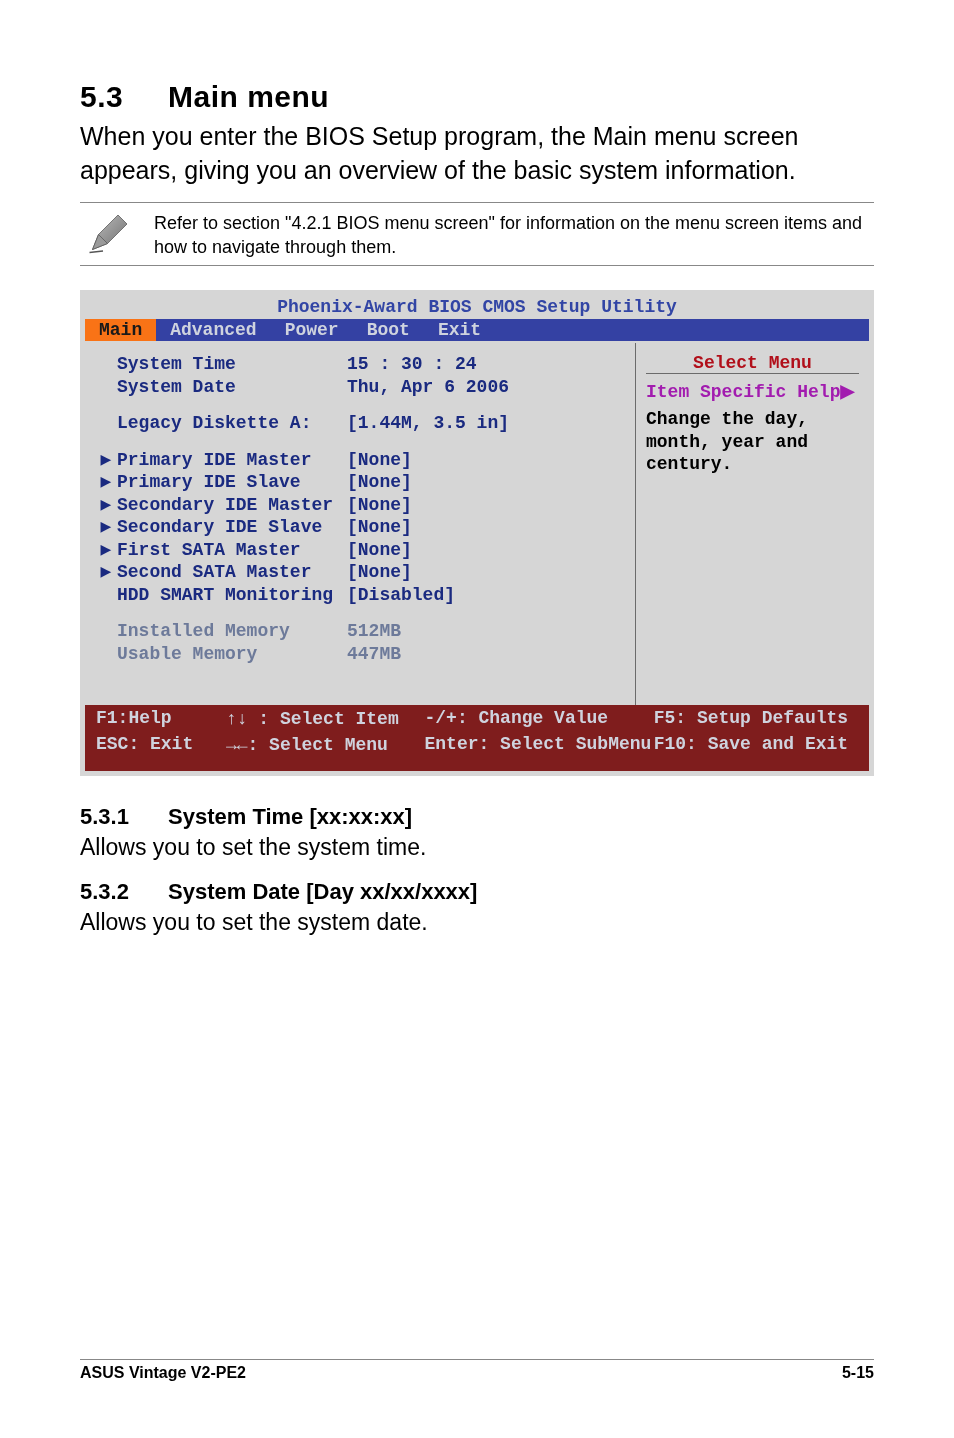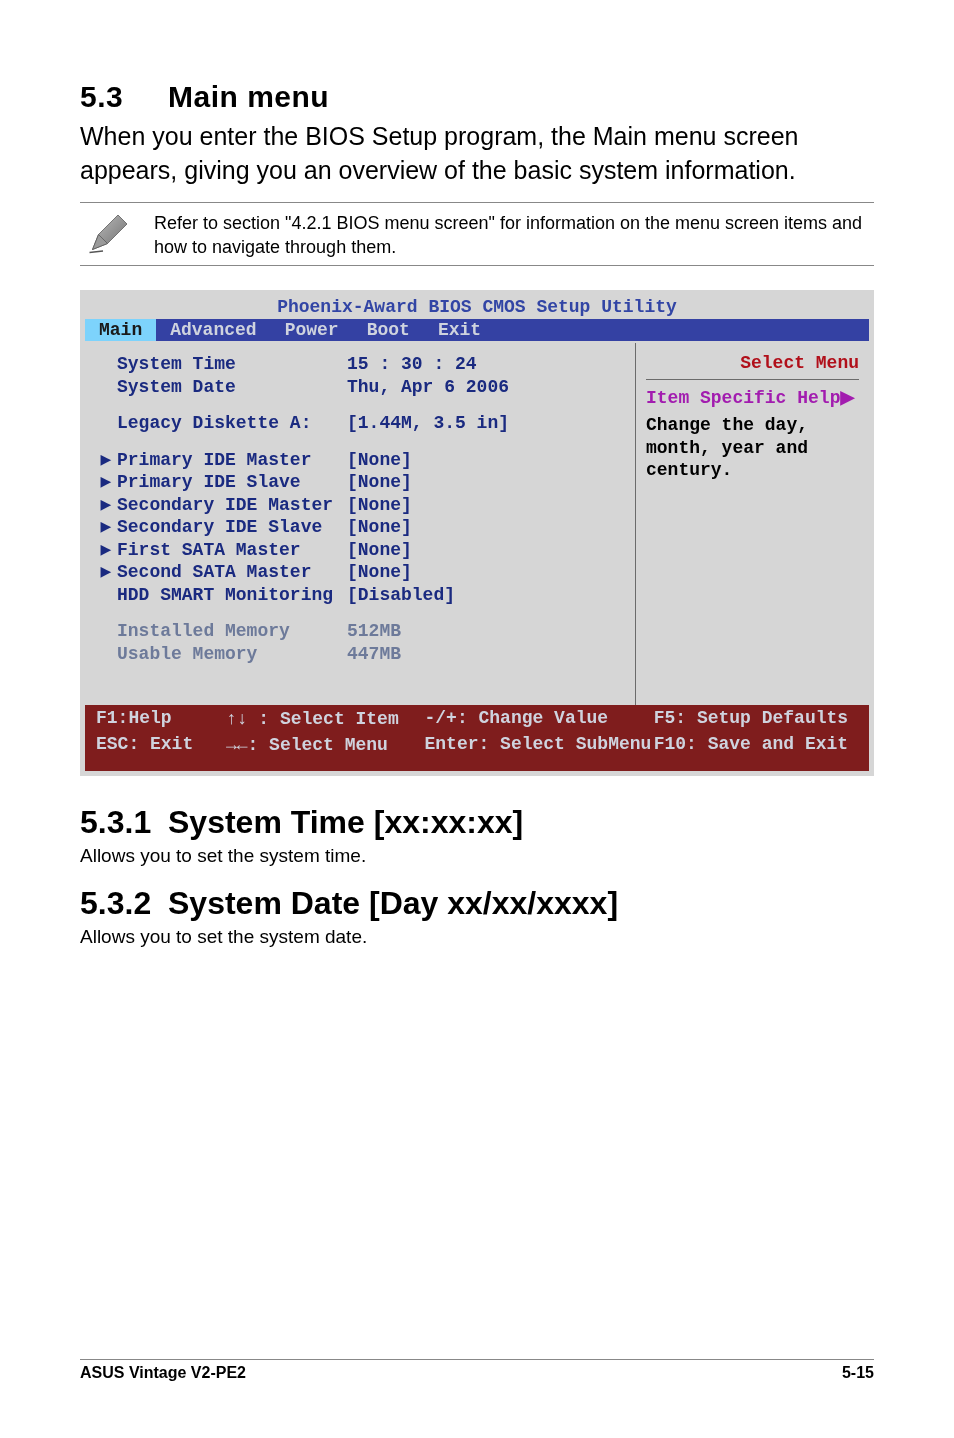--- a/index.html
+++ b/index.html
@@ -75,21 +75,21 @@
   .bios-menubar {
     background: #3441a3;
     color: #cfd3de;
     padding: 0 0;
     display: flex;
   }
   .bios-menubar span {
     padding: 1px 14px;
   }
   .bios-menubar .active {
-    background: #7dd3fc;
+    background: #f97316;
     color: #1a1a1a;
     text-align: center;
   }
   .bios-body {
     display: flex;
     border-top: 2px solid transparent;
   }
   .bios-left {
     flex: 1;
     padding: 10px 0 10px 10px;
@@ -97,22 +97,22 @@
     box-sizing: border-box;
   }
   .bios-right {
     width: 234px;
     box-sizing: border-box;
     padding: 10px 10px 10px 10px;
     border-left: 1px solid #6b6b6b;
   }
   .bios-right .select-menu {
     color: #b10f1a;
-    text-align: right;
-    padding-bottom: 6px;
+    text-align: center;
+    padding-bottom: 0;
     border-bottom: 1px solid #6b6b6b;
     margin-bottom: 6px;
   }
   .bios-right .help-title {
     color: #a21caf;
     white-space: nowrap;
   }
   .bios-right .help-title .tri {
     font-family: Arial, sans-serif;
   }
@@ -147,30 +147,30 @@
     line-height: 1.25;
   }
   .bios-footer table {
     width: 100%;
     border-collapse: collapse;
   }
   .bios-footer td { vertical-align: top; }
   .arrow { font-family: Arial, sans-serif; font-weight: normal; }
 
   h2.sub {
-    font-size: 32px;
+    font-size: 22px;
     font-weight: 900;
     margin: 12px 0 4px 0;
   }
   h2.sub .num {
     display: inline-block;
     width: 88px;
   }
   p.body {
-    font-size: 19px;
+    font-size: 23px;
     margin: 0 0 18px 0;
   }
 
   .page-footer {
     position: absolute;
     left: 80px;
     right: 80px;
     bottom: 56px;
     display: flex;
     justify-content: space-between;

